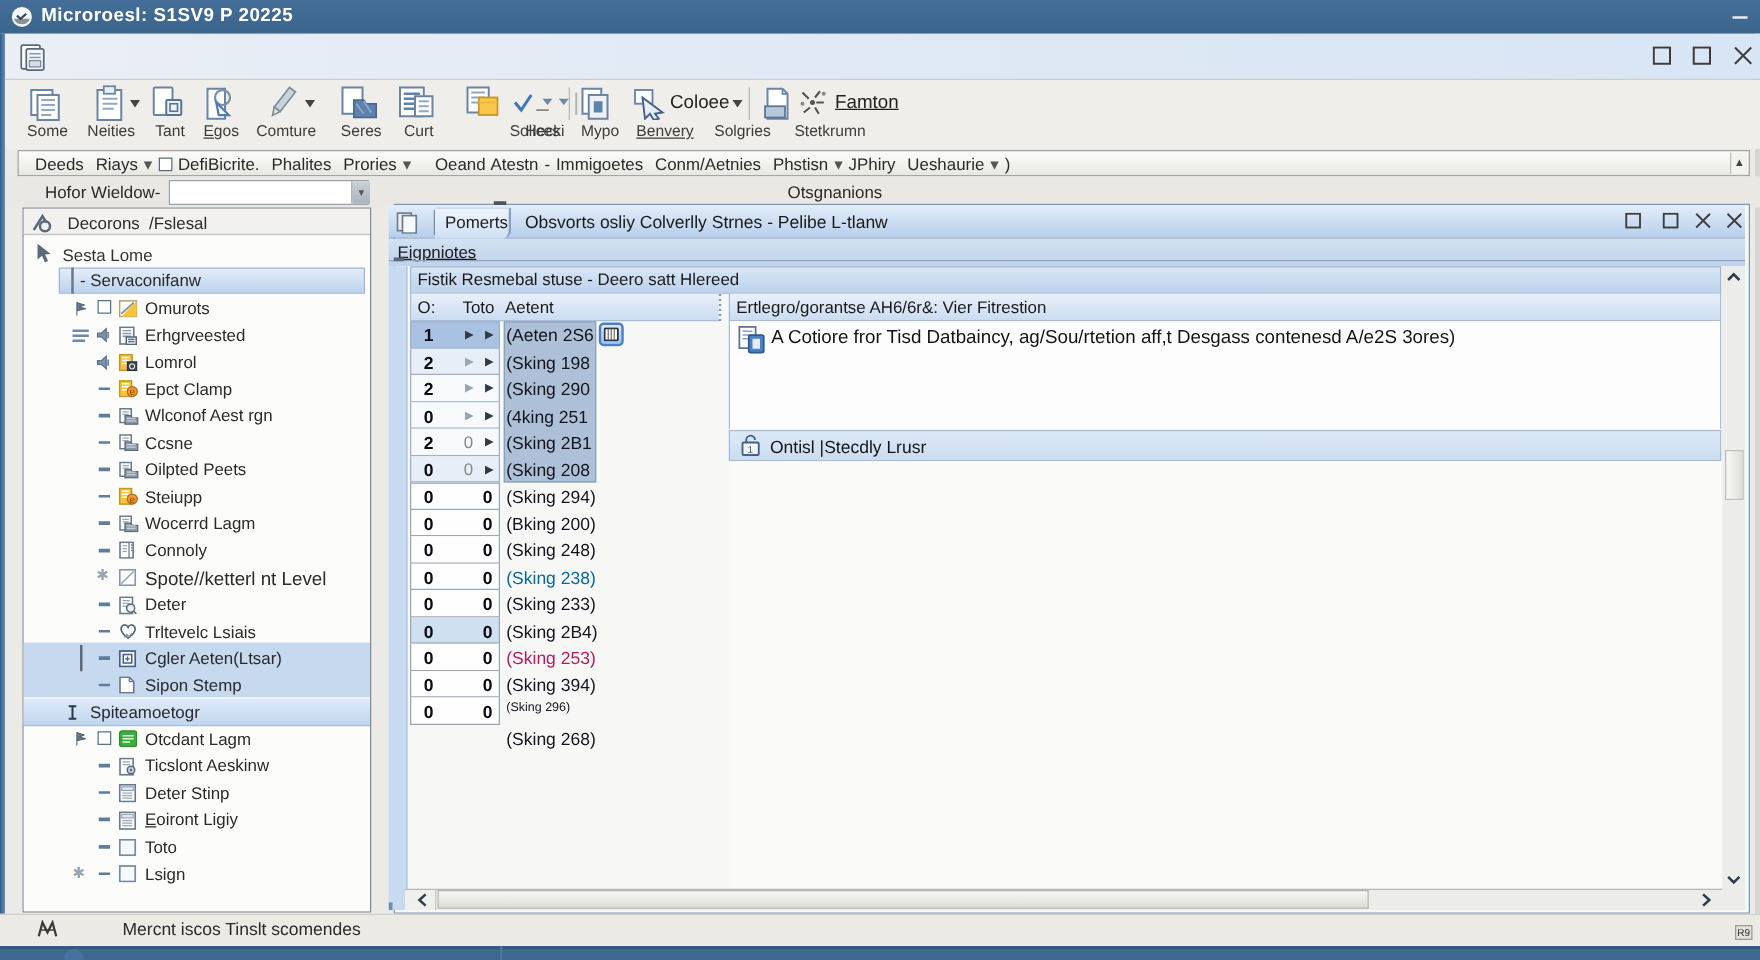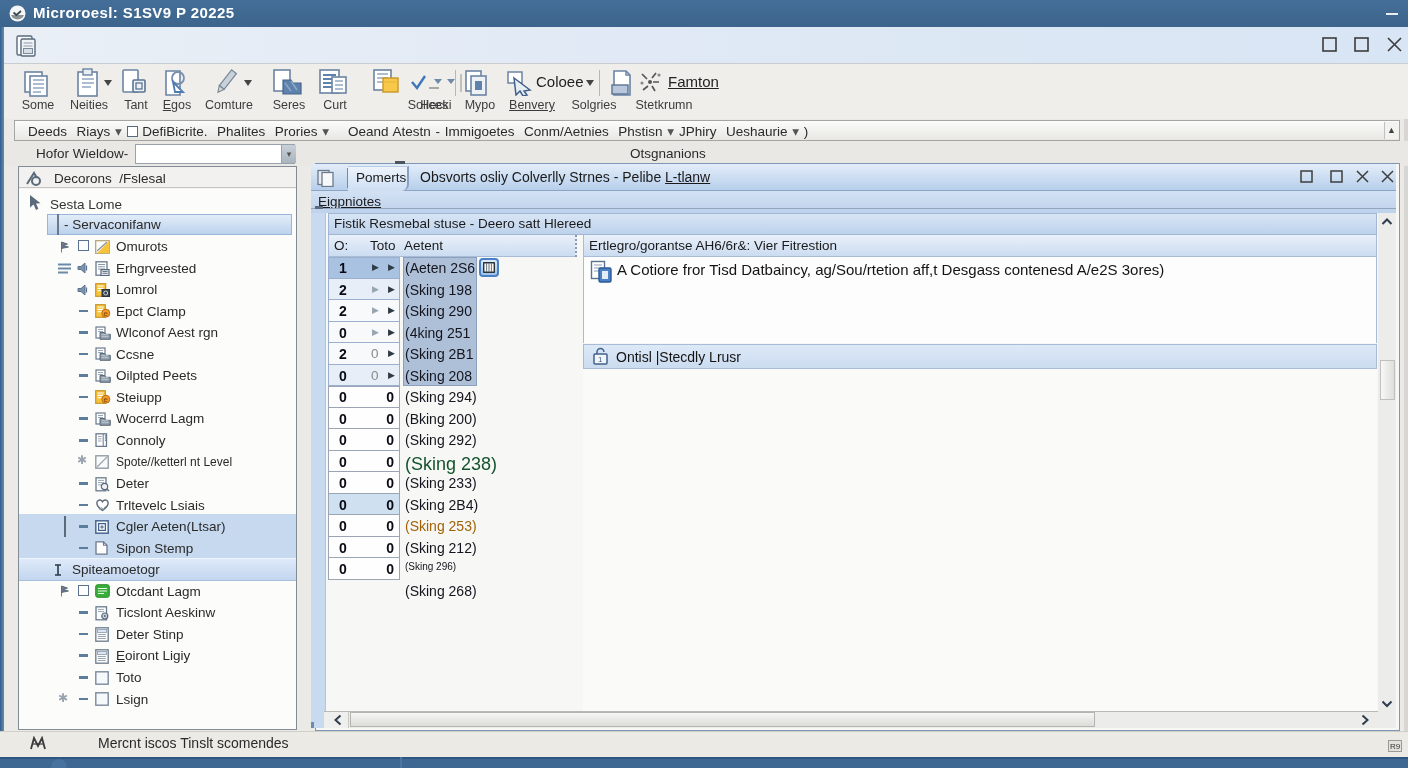--- a/index.html
+++ b/index.html
@@ -247,21 +247,21 @@
     <path d="M8.2 1 v12.4" stroke="#6a7a8c" stroke-width="1"></path>
     <path d="M9.9 2.8h1M9.9 5h1M9.9 7.2h1" stroke="#5f82ad" stroke-width="1.4"></path>
     <path d="M3 3.5h3.5M3 5.8h3.5M3 8h3.5" stroke="#9aa8b6" stroke-width="1"></path>
   </svg>
 <div class="a" style="left:116px;top:432.95000000000005px;font-size:13.5px;color:#2a2a2a;white-space:nowrap">Connoly</div>
 <div class="a" style="left:77px;top:453.0px;font-size:12px;color:#9aa4ae">✱</div>
 <svg class="a" style="left:95px;top:455.0px" width="14" height="14" viewBox="0 0 14 14">
     <rect x="0.8" y="0.8" width="12.4" height="12.4" fill="#fbfbfb" stroke="#8a96a2" stroke-width="1.3"></rect>
     <path d="M2 12 L12 2" stroke="#9aa6b2" stroke-width="1.3"></path>
   </svg>
-<div class="a" style="left:116px;top:454.5px;font-size:12px;color:#2a2a2a;white-space:nowrap">Spote//ketterl nt Level</div>
+<div class="a" style="left:116px;top:454.5px;font-size:15px;color:#2a2a2a;white-space:nowrap">Spote//ketterl nt Level</div>
 <div class="a" style="left:79px;top:482.05px;width:9px;height:2.6px;background:#5d7d9d"></div>
 <svg class="a" style="left:95px;top:476.55px" width="15" height="15" viewBox="0 0 15 15">
     <rect x="1" y="0.8" width="10" height="13" fill="#fdfdfd" stroke="#6a7a8c" stroke-width="1.3"></rect>
     <path d="M3 3.4h6M3 5.6h6M3 7.8h6" stroke="#9aa8b6" stroke-width="1"></path>
     <circle cx="9.5" cy="9.5" r="3.2" fill="#eef1f4" stroke="#58687a" stroke-width="1.2"></circle>
     <path d="M11.8 11.8 L14 14" stroke="#58687a" stroke-width="1.4"></path>
   </svg>
 <div class="a" style="left:116px;top:476.05px;font-size:13.5px;color:#2a2a2a;white-space:nowrap">Deter</div>
 <div class="a" style="left:79px;top:503.6px;width:9px;height:2.6px;background:#5d7d9d"></div>
 <svg class="a" style="left:95px;top:498.1px" width="15" height="14" viewBox="0 0 15 14">
@@ -332,21 +332,21 @@
 <div class="a childwin"></div>
 <div class="a" style="left:311px;top:164px;width:1085px;height:27px;background:linear-gradient(#e3edf9,#b7cfeb);border-bottom:1px solid #8aa4c4"></div>
 <svg class="a" style="left:316px;top:169px" width="20" height="18" viewBox="0 0 20 18">
     <rect x="2" y="1.5" width="11" height="14" fill="#e8ecf1" stroke="#6a7a8c" stroke-width="1.3"></rect>
     <rect x="6" y="3.5" width="11" height="14" fill="#f6f8fa" stroke="#6a7a8c" stroke-width="1.3"></rect>
   </svg>
 <div class="a" style="left:347px;top:168px;width:1px;height:20px;background:#7a8a9c"></div>
 <div class="a" style="left:395px;top:161px;width:10px;height:3px;background:#4a5560"></div>
 <div class="a" style="left:348px;top:166px;width:61px;height:25px;background:linear-gradient(#edf3fb,#cedff4);border-right:2px solid #8aa0c0;border-top:1px solid #b8cce4;border-bottom-right-radius:7px"></div>
 <div class="a" style="left:356px;top:170px;font-size:13.5px;color:#1a1a1a">Pomerts</div>
-<div class="a" style="left:420px;top:169px;font-size:14px;color:#1a1a1a;white-space:nowrap">Obsvorts osliy Colverlly Strnes - Pelibe <span style="text-decoration:underline">L-tlanw</span></div>
+<div class="a" style="left:420px;top:169px;font-size:14px;color:#1a1a1a;white-space:nowrap">Obsvorts osliy Colverlly Strnes - Pelibe <span style="">L-tlanw</span></div>
 <svg class="a" style="left:1300px;top:170px" width="95" height="14" viewBox="0 0 95 14">
     <rect x="1" y="1" width="11" height="11" fill="none" stroke="#3e3e3e" stroke-width="1.5"></rect>
     <rect x="31" y="1" width="11" height="11" fill="none" stroke="#3e3e3e" stroke-width="1.5"></rect>
     <path d="M57 1 L68 12 M68 1 L57 12" stroke="#3e3e3e" stroke-width="1.5"></path>
     <path d="M82 1 L93 12 M93 1 L82 12" stroke="#3e3e3e" stroke-width="1.5"></path>
   </svg>
 <div class="a" style="left:311px;top:191px;width:1085px;height:22px;background:linear-gradient(#d3e1f3,#bed2ec)"></div>
 <div class="a" style="left:318px;top:194px;font-size:13.5px;color:#1a1a1a"><span style="text-decoration:underline">Eigpniotes</span></div>
 <div class="a" style="left:311px;top:208px;width:1085px;height:1px;background:#93a5bd"></div>
 <div class="a" style="left:311px;top:213px;width:15px;height:515px;background:#c8daf0;border-right:1px solid #aec4e0"></div>
@@ -395,41 +395,41 @@
 <div class="a" style="left:339px;top:389.0px;font-size:14px;font-weight:bold;color:#0a0a14">0</div>
 <div class="a" style="left:368px;top:389.0px;width:26px;text-align:right;font-size:14px;font-weight:bold;color:#0a0a14">0</div>
 <div class="a" style="left:405px;top:389.0px;font-size:14px;color:#14141e;white-space:nowrap">(Sking 294)</div>
 <div class="a" style="left:328px;top:407.5px;width:72px;height:21.5px;background:#fefefe;border:1px solid #9aa6b4;border-top:none"></div>
 <div class="a" style="left:339px;top:410.5px;font-size:14px;font-weight:bold;color:#0a0a14">0</div>
 <div class="a" style="left:368px;top:410.5px;width:26px;text-align:right;font-size:14px;font-weight:bold;color:#0a0a14">0</div>
 <div class="a" style="left:405px;top:410.5px;font-size:14px;color:#14141e;white-space:nowrap">(Bking 200)</div>
 <div class="a" style="left:328px;top:429.0px;width:72px;height:21.5px;background:#fefefe;border:1px solid #9aa6b4;border-top:none"></div>
 <div class="a" style="left:339px;top:432.0px;font-size:14px;font-weight:bold;color:#0a0a14">0</div>
 <div class="a" style="left:368px;top:432.0px;width:26px;text-align:right;font-size:14px;font-weight:bold;color:#0a0a14">0</div>
-<div class="a" style="left:405px;top:432.0px;font-size:14px;color:#14141e;white-space:nowrap">(Sking 292)</div>
+<div class="a" style="left:405px;top:432.0px;font-size:14px;color:#14141e;white-space:nowrap">(Sking 248)</div>
 <div class="a" style="left:328px;top:450.5px;width:72px;height:21.5px;background:#fefefe;border:1px solid #9aa6b4;border-top:none"></div>
 <div class="a" style="left:339px;top:453.5px;font-size:14px;font-weight:bold;color:#0a0a14">0</div>
 <div class="a" style="left:368px;top:453.5px;width:26px;text-align:right;font-size:14px;font-weight:bold;color:#0a0a14">0</div>
-<div class="a" style="left:405px;top:453.5px;font-size:18px;color:#14532d;white-space:nowrap">(Sking 238)</div>
+<div class="a" style="left:405px;top:453.5px;font-size:14px;color:#0369a1;white-space:nowrap">(Sking 238)</div>
 <div class="a" style="left:328px;top:472.0px;width:72px;height:21.5px;background:#fefefe;border:1px solid #9aa6b4;border-top:none"></div>
 <div class="a" style="left:339px;top:475.0px;font-size:14px;font-weight:bold;color:#0a0a14">0</div>
 <div class="a" style="left:368px;top:475.0px;width:26px;text-align:right;font-size:14px;font-weight:bold;color:#0a0a14">0</div>
 <div class="a" style="left:405px;top:475.0px;font-size:14px;color:#14141e;white-space:nowrap">(Sking 233)</div>
 <div class="a" style="left:328px;top:493.5px;width:72px;height:21.5px;background:#cfe0f0;border:1px solid #9aa6b4;border-top:none"></div>
 <div class="a" style="left:339px;top:496.5px;font-size:14px;font-weight:bold;color:#0a0a14">0</div>
 <div class="a" style="left:368px;top:496.5px;width:26px;text-align:right;font-size:14px;font-weight:bold;color:#0a0a14">0</div>
 <div class="a" style="left:405px;top:496.5px;font-size:14px;color:#14141e;white-space:nowrap">(Sking 2B4)</div>
 <div class="a" style="left:328px;top:515.0px;width:72px;height:21.5px;background:#fefefe;border:1px solid #9aa6b4;border-top:none"></div>
 <div class="a" style="left:339px;top:518.0px;font-size:14px;font-weight:bold;color:#0a0a14">0</div>
 <div class="a" style="left:368px;top:518.0px;width:26px;text-align:right;font-size:14px;font-weight:bold;color:#0a0a14">0</div>
-<div class="a" style="left:405px;top:518.0px;font-size:14px;color:#a16207;white-space:nowrap">(Sking 253)</div>
+<div class="a" style="left:405px;top:518.0px;font-size:14px;color:#be185d;white-space:nowrap">(Sking 253)</div>
 <div class="a" style="left:328px;top:536.5px;width:72px;height:21.5px;background:#fefefe;border:1px solid #9aa6b4;border-top:none"></div>
 <div class="a" style="left:339px;top:539.5px;font-size:14px;font-weight:bold;color:#0a0a14">0</div>
 <div class="a" style="left:368px;top:539.5px;width:26px;text-align:right;font-size:14px;font-weight:bold;color:#0a0a14">0</div>
-<div class="a" style="left:405px;top:539.5px;font-size:14px;color:#14141e;white-space:nowrap">(Sking 212)</div>
+<div class="a" style="left:405px;top:539.5px;font-size:14px;color:#14141e;white-space:nowrap">(Sking 394)</div>
 <div class="a" style="left:328px;top:558.0px;width:72px;height:21.5px;background:#fefefe;border:1px solid #9aa6b4;border-top:none"></div>
 <div class="a" style="left:339px;top:561.0px;font-size:14px;font-weight:bold;color:#0a0a14">0</div>
 <div class="a" style="left:368px;top:561.0px;width:26px;text-align:right;font-size:14px;font-weight:bold;color:#0a0a14">0</div>
 <div class="a" style="left:405px;top:561.0px;font-size:10px;color:#14141e;white-space:nowrap">(Sking 296)</div>
 <div class="a" style="left:405px;top:582.5px;font-size:14px;color:#14141e">(Sking 268)</div>
 <div class="a" style="left:479px;top:258px;width:20px;height:19px;background:linear-gradient(#ddebfa,#9ec2e8);border:2px solid #4a80c8;border-radius:4px"></div>
 <svg class="a" style="left:483px;top:262px" width="12" height="11" viewBox="0 0 12 11">
     <rect x="0.6" y="0.6" width="10.8" height="9.8" rx="1" fill="#fdfbef" stroke="#2a3340" stroke-width="1.6"></rect>
     <path d="M3.6 1 v9 M6 1 v9 M8.4 1 v9" stroke="#6a7584" stroke-width="1"></path>
   </svg>

